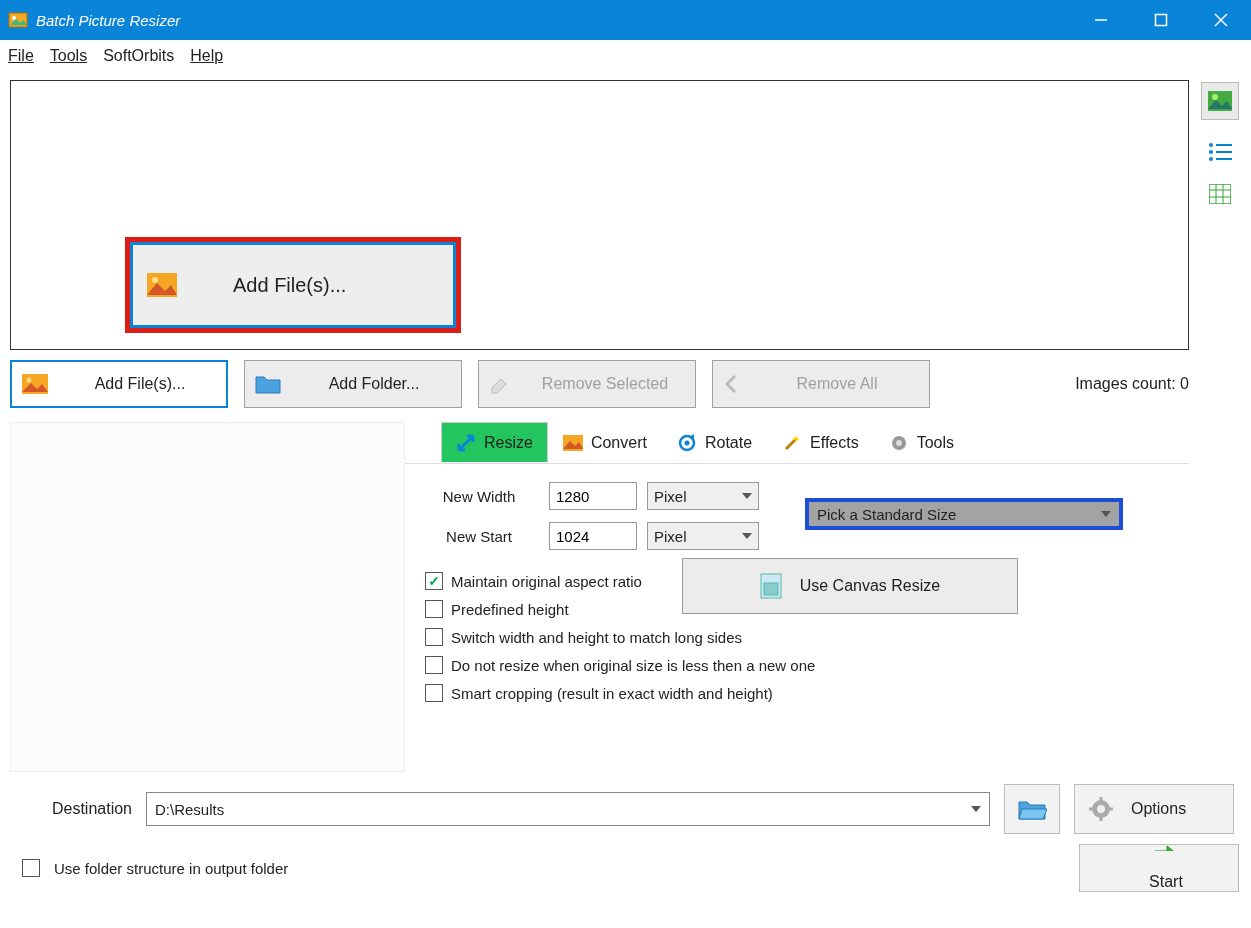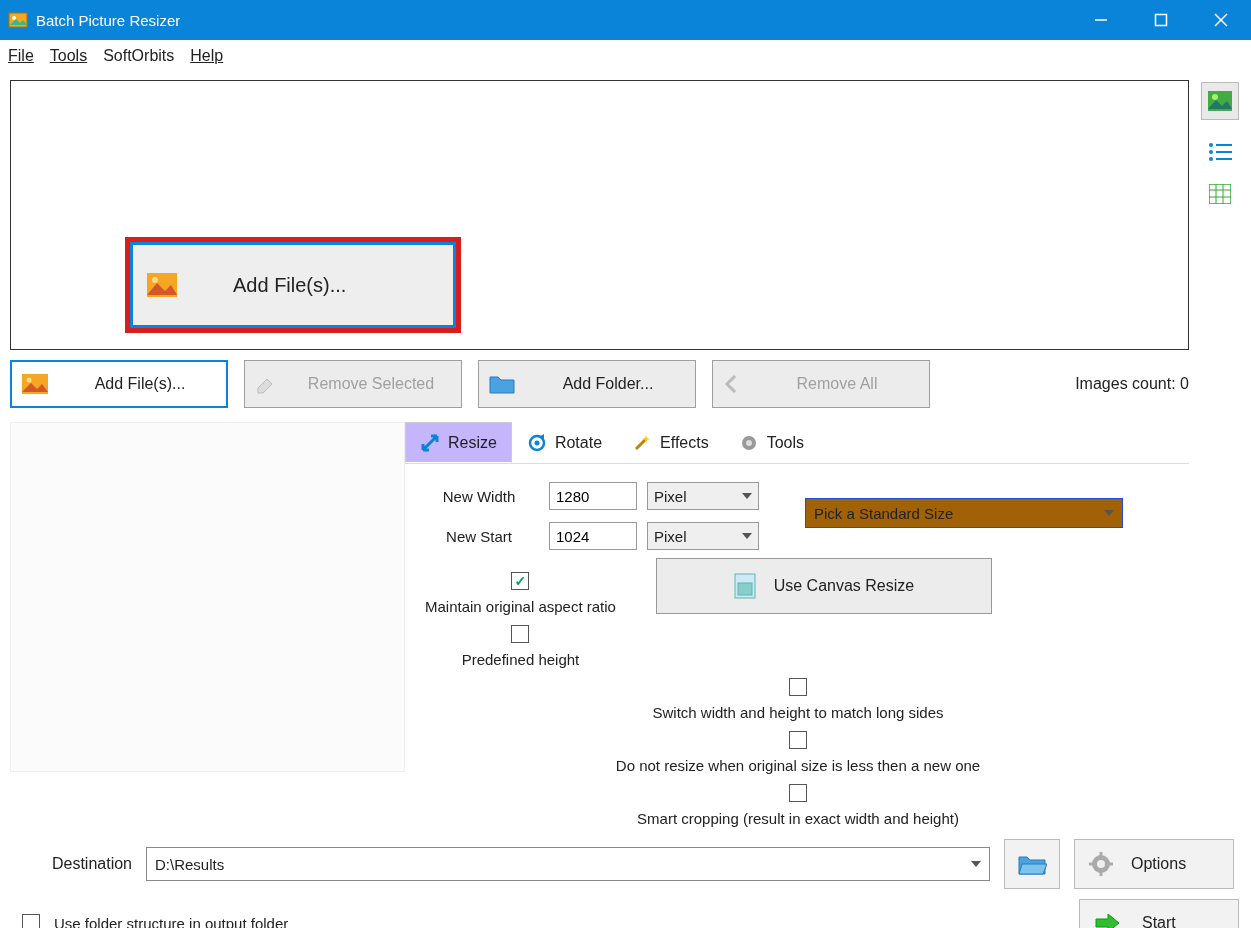--- a/index.html
+++ b/index.html
@@ -1,18 +1,18 @@
 <!DOCTYPE html>
 <html><head>
 <meta charset="utf-8">
 <style>
 * { box-sizing: border-box; margin: 0; padding: 0; font-family: "Segoe UI", Tahoma, sans-serif; }
 body { background: #fff; width: 1251px; height: 928px; overflow: hidden; font-size: 14px; color: #222; }
 
-.titlebar { background: #0a84d8; height: 40px; display: flex; align-items: center; padding: 0 0 0 8px; }
+.titlebar { background: #0a84d8; height: 40px; display: flex; align-items: center; padding: 0 0 0 8px; font-style: italic; }
 .titlebar .app-icon { width: 20px; height: 20px; }
 .titlebar .title { color: #fff; font-size: 15px; margin-left: 8px; flex: 1; }
 .win-controls { display: flex; height: 100%; }
 .win-btn { width: 60px; height: 100%; display: flex; align-items: center; justify-content: center; color: #fff; }
 .win-btn svg { stroke: #fff; fill: none; }
 
 .menubar { height: 32px; display: flex; align-items: center; padding: 0 8px; gap: 16px; font-size: 16px; }
 .menubar .menu-item { cursor: default; }
 .menubar .menu-item .ul { text-decoration: underline; }
 
@@ -32,47 +32,47 @@
 .tool-btn.primary { border: 2px solid #0a84d8; background: #fff; }
 .tool-btn.disabled { color: #a0a0a0; }
 .tool-btn .lbl { flex:1; text-align:center; padding-right:20px; }
 .img-count { margin-left: auto; font-size: 16px; padding-right: 0; }
 
 .workarea { display: flex; margin-top: 14px; gap: 0; }
 .left-pane { width: 395px; height: 350px; background: #fbfbfb; border: 1px solid #eee; }
 .tabs-area { flex: 1; }
 .tabs { display: flex; height: 42px; border-bottom: 1px solid #ddd; }
 .tab { display: flex; align-items: center; padding: 0 14px; gap: 8px; border: 1px solid transparent; font-size: 16px; }
-.tab.active { border: 1px solid #ccc; border-bottom: 1px solid #fff; background: #c4b5fd; }
+.tab.active { border: 1px solid #ccc; border-bottom: 1px solid #fff; background: #22c55e; margin-left: 36px; }
 .tab .ico { width: 20px; height: 20px; }
 
 .tab-body { padding: 18px 18px 0 18px; }
 .form-row { display: flex; align-items: center; margin-bottom: 12px; }
 .form-row label { width: 112px; text-align: center; margin-right: 14px; font-size: 15px; }
 .txt-in { width: 88px; height: 28px; border: 1px solid #999; padding: 2px 6px; font-size: 15px; }
 .sel-in { width: 112px; height: 28px; border: 1px solid #999; background: #efefef; padding: 2px 6px; font-size: 15px; margin-left: 10px; display:flex; align-items:center; justify-content:space-between; }
 .std-wrap { display: flex; }
 .left-form { }
 .right-form { margin-left: 46px; }
-.std-sel { width: 318px; height: 30px; border: 1px solid #1d4ed8; background: #a16207; padding: 12px 8px; display:flex; align-items:center; justify-content:space-between; font-size:15px; margin-top: 16px;}
-
-.chk-row { display: flex; align-items: center; gap: 8px; margin: 10px 0 0 2px; font-size: 15px; flex-direction: column; }
+.std-sel { width: 318px; height: 30px; border: 4px solid #1d4ed8; background: #a3a3a3; padding: 12px 8px; display:flex; align-items:center; justify-content:space-between; font-size:15px; margin-top: 16px;}
+
+.chk-row { display: flex; align-items: center; gap: 8px; margin: 10px 0 0 2px; font-size: 15px; }
 .chk { width: 18px; height: 18px; border: 1px solid #555; display:flex; align-items:center; justify-content:center; background:#fff; }
 .chk.checked::after { content:"✓"; font-size:14px; color:#0a5; font-weight:bold; }
 
 .canvas-rs { width: 336px; height: 56px; border: 1px solid #999; background: #ececec; display:flex; align-items:center; justify-content:center; gap:18px; font-size:16px; margin-left: 40px; margin-top: -4px;}
 
 .dest-row { display: flex; align-items: center; padding: 0 12px; gap: 14px; margin-top: 12px; }
 .dest-row .lbl { font-size: 16px; width: 120px; text-align: right; }
 .dest-in { flex: 1; max-width: 844px; height: 34px; border: 1px solid #888; padding: 2px 8px; display:flex; align-items:center; justify-content:space-between; font-size:15px; }
 .folder-btn { width: 56px; height: 50px; border: 1px solid #bbb; background: #f2f2f2; display:flex; align-items:center; justify-content:center; }
 .big-btn { width: 160px; height: 50px; border: 1px solid #bbb; background: #f2f2f2; display:flex; align-items:center; gap:18px; padding-left:14px; font-size:16px; }
 
 .bottom-row { display:flex; align-items:center; padding: 10px 12px 0 22px; gap: 14px;}
-.start-btn { width: 160px; height: 48px; border: 1px solid #bbb; background: #f2f2f2; display:flex; align-items:center; gap:22px; padding-left:14px; font-size:16px; font-weight:500; margin-left:auto; }
+.start-btn { width: 160px; height: 48px; border: 1px solid #bbb; background: #f2f2f2; display:flex; align-items:center; gap:22px; padding-left:14px; font-size:16px; font-weight:500; margin-left:auto;flex-direction:column; }
 
 .caret { width:0; height:0; border-left:5px solid transparent; border-right:5px solid transparent; border-top:6px solid #555; }
 
 svg.pic-ico { display:block; }
 </style>
 </head>
 <body>
 
 <div class="titlebar">
   <svg class="app-icon pic-ico" viewBox="0 0 20 20">
@@ -125,50 +125,57 @@
 
     <div class="toolbar-row">
       <div class="tool-btn primary">
         <svg class="pic-ico" width="26" height="20">
             <rect width="26" height="20" fill="#f5a623"></rect>
             <circle cx="7" cy="6" r="2.5" fill="#ffdd88"></circle>
             <path d="M0 18 L9 9 L15 15 L20 10 L26 18 Z" fill="#d4572a"></path>
           </svg>
         <span class="lbl">Add File(s)...</span>
       </div>
+      <div class="tool-btn">
+        <svg class="pic-ico" width="26" height="20">
+            <path d="M1 3 L9 3 L12 6 L25 6 L25 19 L1 19 Z" fill="#4aa3e0" stroke="#2a7bb8"></path>
+          </svg>
+        <span class="lbl">Add Folder...</span>
+      </div>
       <div class="tool-btn disabled">
         <svg class="pic-ico" width="20" height="20">
             <path d="M3 14 L12 5 L17 10 L8 19 L3 19 Z" fill="#ddd" stroke="#bbb"></path>
           </svg>
         <span class="lbl">Remove Selected</span>
       </div>
-      <div class="tool-btn">
-        <svg class="pic-ico" width="26" height="20">
-            <path d="M1 3 L9 3 L12 6 L25 6 L25 19 L1 19 Z" fill="#4aa3e0" stroke="#2a7bb8"></path>
-          </svg>
-        <span class="lbl">Add Folder...</span>
-      </div>
       <div class="tool-btn disabled">
         <svg class="pic-ico" width="16" height="20">
             <path d="M12 2 L4 10 L12 18" fill="none" stroke="#bbb" stroke-width="3"></path>
           </svg>
         <span class="lbl">Remove All</span>
       </div>
       <span class="img-count">Images count: 0</span>
     </div>
 
     <div class="workarea">
       <div class="left-pane"></div>
       <div class="tabs-area">
         <div class="tabs">
           <div class="tab active">
             <svg class="ico" viewBox="0 0 20 20">
                 <path d="M3 17 L17 3 M3 17 L3 11 M3 17 L9 17 M17 3 L11 3 M17 3 L17 9" stroke="#0a84d8" stroke-width="3" fill="none"></path>
               </svg>
             <span>Resize</span>
+          </div>
+          <div class="tab">
+            <svg class="ico" viewBox="0 0 20 20">
+                <rect width="20" height="16" y="2" fill="#f5a623"></rect>
+                <path d="M0 16 L7 8 L12 13 L16 9 L20 16 Z" fill="#d4572a"></path>
+              </svg>
+            <span>Convert</span>
           </div>
           <div class="tab">
             <svg class="ico" viewBox="0 0 20 20">
                 <circle cx="10" cy="10" r="7" fill="none" stroke="#0a84d8" stroke-width="2.5"></circle>
                 <path d="M17 6 L17 1 L12 4 Z" fill="#0a84d8"></path>
                 <circle cx="10" cy="10" r="2.5" fill="#0a84d8"></circle>
               </svg>
             <span>Rotate</span>
           </div>
           <div class="tab">

